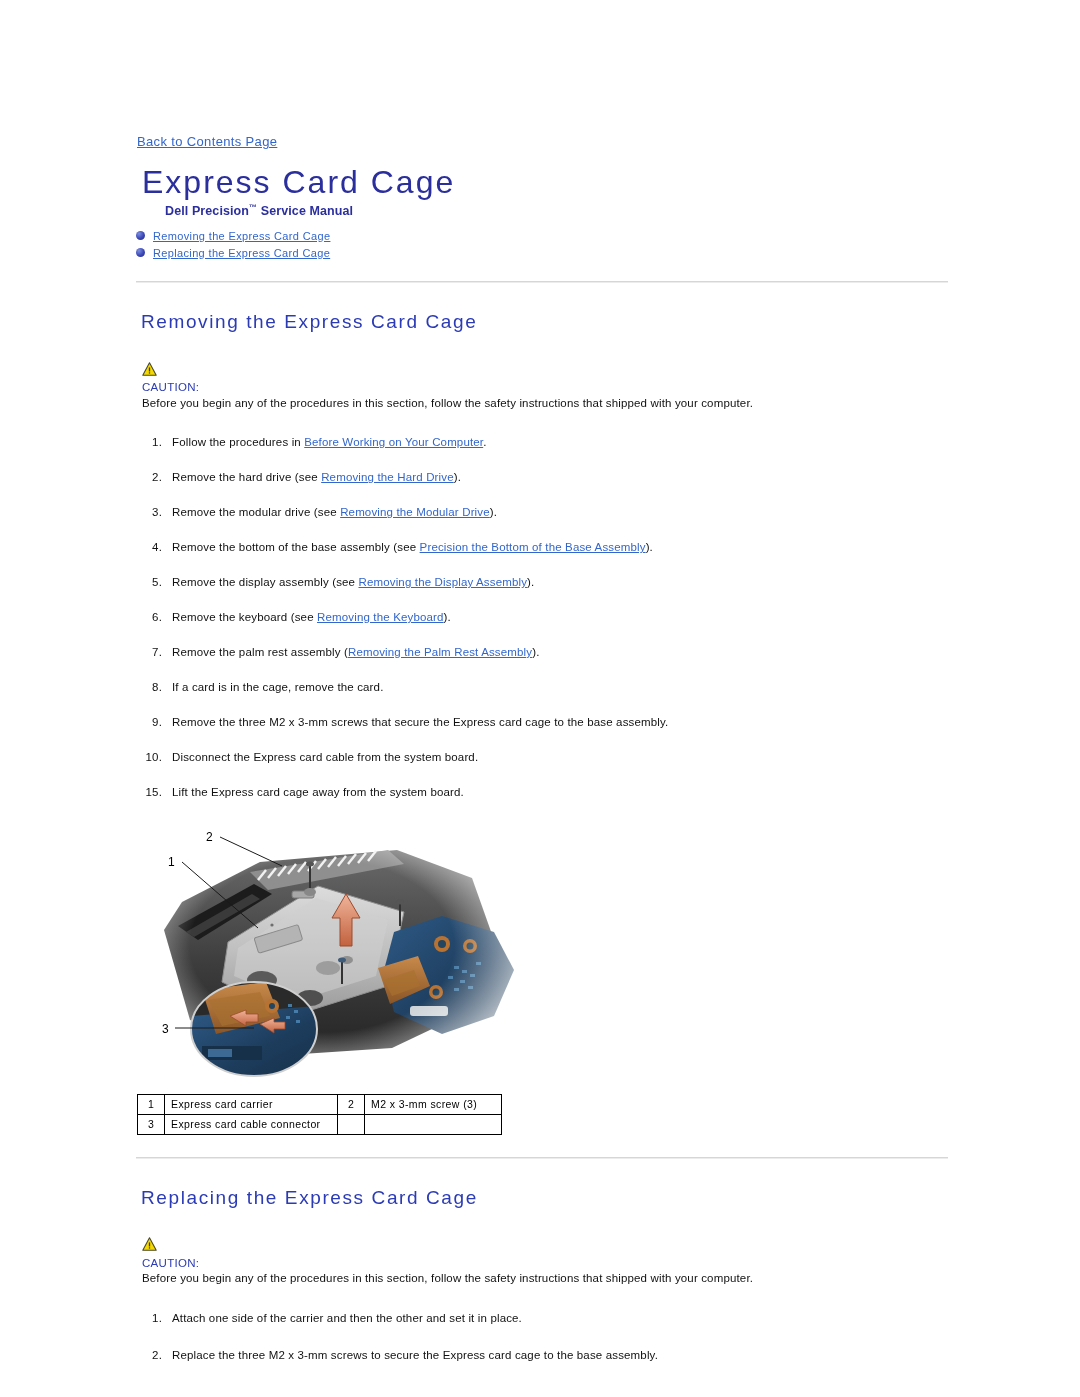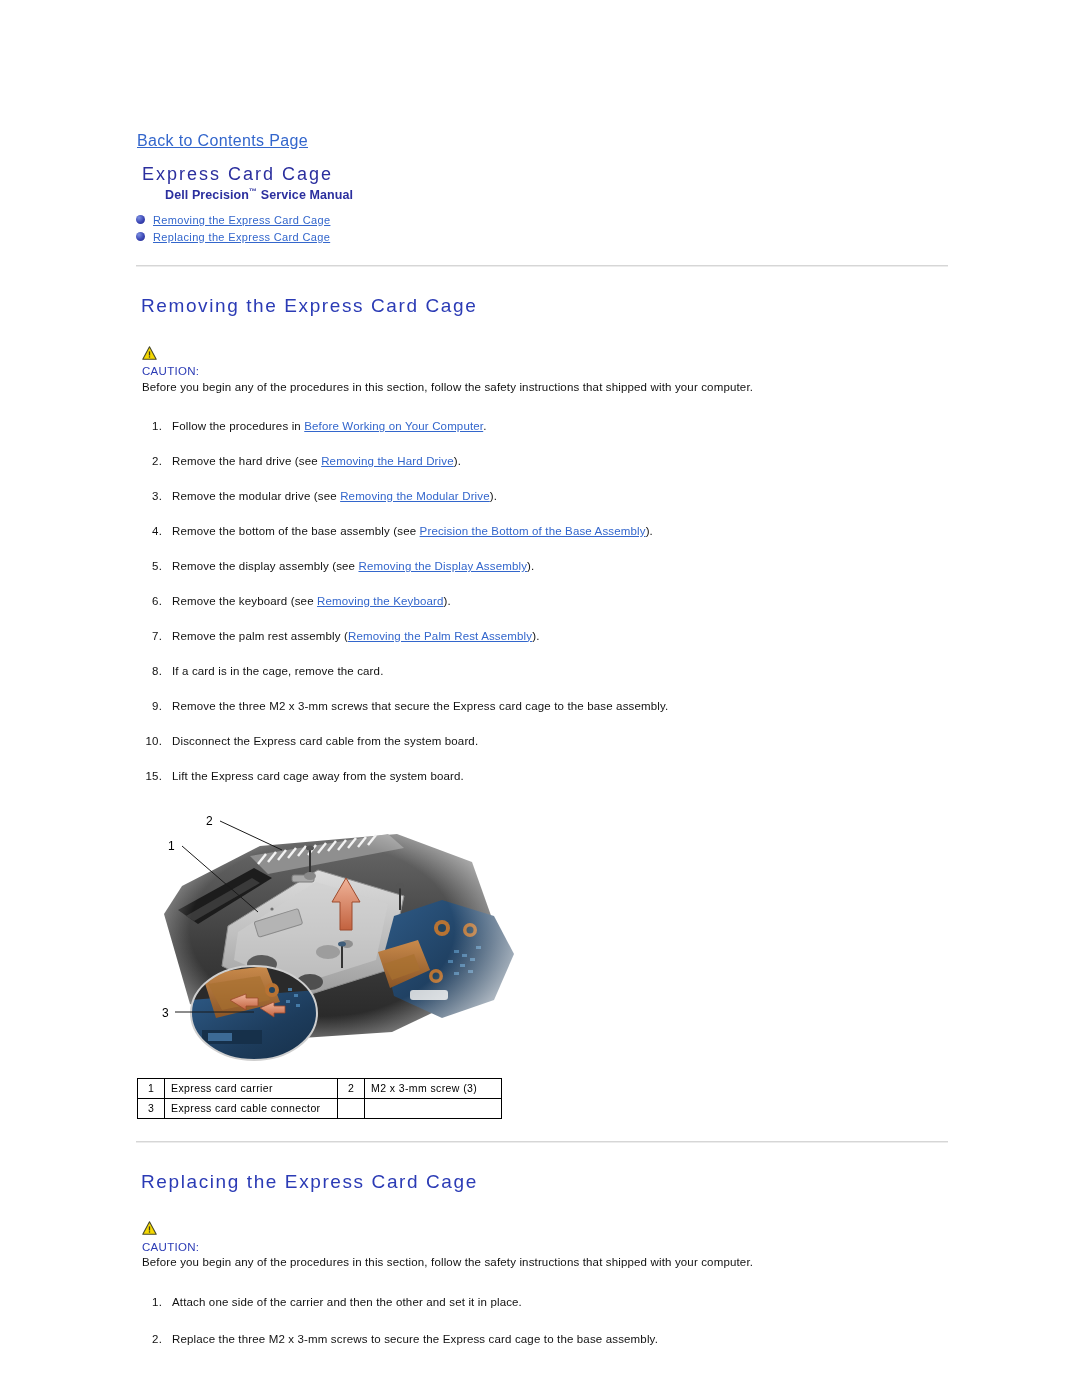--- a/index.html
+++ b/index.html
@@ -33,33 +33,33 @@
 
   
   a, .link {
     color: #3366cc;
     text-decoration: underline;
     cursor: pointer;
   }
 
   .backlink {
     display: inline-block;
-    font-size: 16px;
+    font-size: 13px;
     letter-spacing: 0.35px;
     color: #3366cc;
     text-decoration: underline;
     margin: 0 0 0 1px;
   }
 
   
   .title-block {
     margin-top: 14px;
   }
   .doc-title {
-    font-size: 18px;
+    font-size: 32px;
     font-weight: normal;
     color: #2b2f9e;
     letter-spacing: 2.0px;
     margin: 0 0 0 6px;
     line-height: 1.15;
   }
   .doc-subtitle {
     font-size: 12.5px;
     font-weight: bold;
     color: #2b2f9e;

